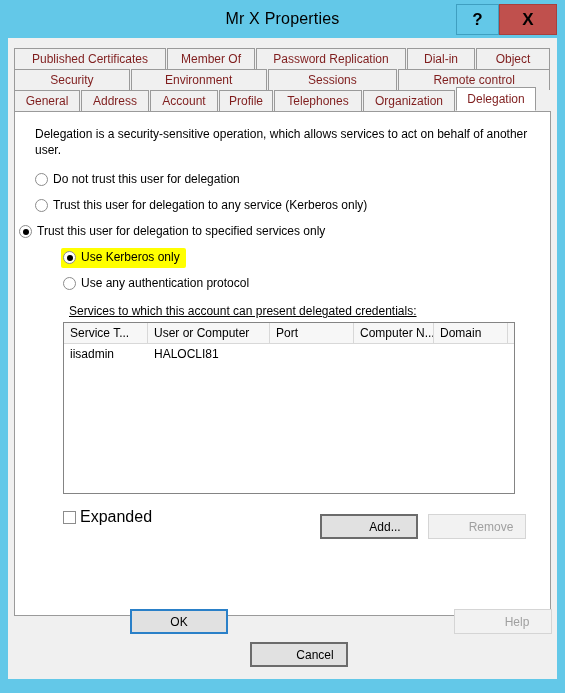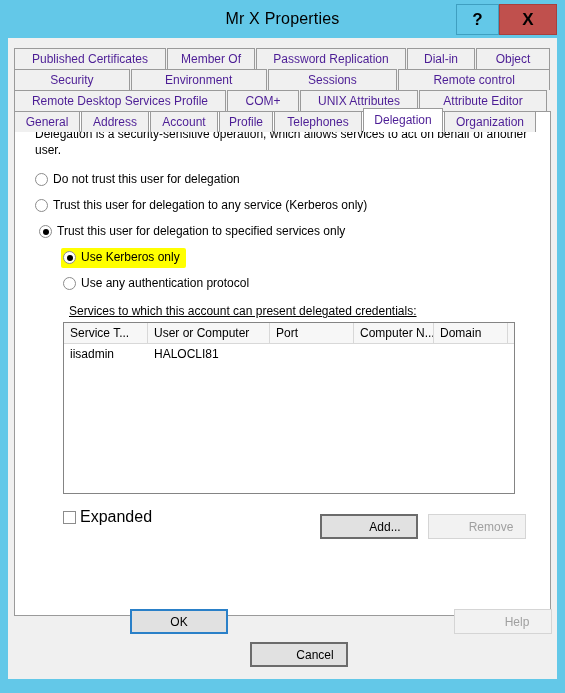--- a/index.html
+++ b/index.html
@@ -98,21 +98,21 @@
   }
   .tab {
     height: 21px;
     line-height: 20px;
     padding: 0 9px;
     background: #f0f0f0;
     border: 1px solid #9a9a9a;
     border-bottom: none;
     box-sizing: border-box;
     font-size: 12px;
-    color: #4c1d95;
+    color: #7f1d1d;
     text-align: center;
     margin-right: 1px;
     position: relative;
     z-index: 1;
   }
   .tab.active {
     background: #ffffff;
     border: 1px solid #9a9a9a;
     border-bottom: 1px solid #ffffff;
     height: 24px;
@@ -321,54 +321,48 @@
         <div class="tab" style="width:74px">Object</div>
       </div>
 
       <div class="tabrow">
         <div class="tab" style="width:116px">Security</div>
         <div class="tab" style="width:136px">Environment</div>
         <div class="tab" style="width:130px">Sessions</div>
         <div class="tab" style="width:152px">Remote control</div>
       </div>
 
-      <div class="tabrow">
-        <div class="tab" style="width:212px">Remote Desktop Services Profile</div>
-        <div class="tab" style="width:72px">COM+</div>
-        <div class="tab" style="width:118px">UNIX Attributes</div>
-        <div class="tab" style="width:128px">Attribute Editor</div>
-      </div>
 
       <div class="tabrow">
         <div class="tab" style="width:66px">General</div>
         <div class="tab" style="width:68px">Address</div>
         <div class="tab" style="width:68px">Account</div>
         <div class="tab" style="width:54px">Profile</div>
         <div class="tab" style="width:88px">Telephones</div>
+        <div class="tab" style="width:92px">Organization</div>
         <div class="tab active" style="width:80px">Delegation</div>
-        <div class="tab" style="width:92px">Organization</div>
       </div>
 
     </div>
 
     <div class="tabpage">
 
       <div class="intro">Delegation is a security-sensitive operation, which allows services to act on behalf of another user.</div>
 
       <div class="radio-row" style="left:20px; top:60px;">
         <span class="radio"></span>
         <span>Do not trust this user for delegation</span>
       </div>
 
       <div class="radio-row" style="left:20px; top:86px;">
         <span class="radio"></span>
         <span>Trust this user for delegation to any service (Kerberos only)</span>
       </div>
 
-      <div class="radio-row" style="left:24px; top:112px;">
+      <div class="radio-row" style="left:4px; top:112px;">
         <span class="radio checked"></span>
         <span>Trust this user for delegation to specified services only</span>
       </div>
 
       <div class="radio-row hl" style="left:48px; top:138px;">
         <span class="radio checked"></span>
         <span>Use Kerberos only</span>
       </div>
 
       <div class="radio-row" style="left:48px; top:164px;">

